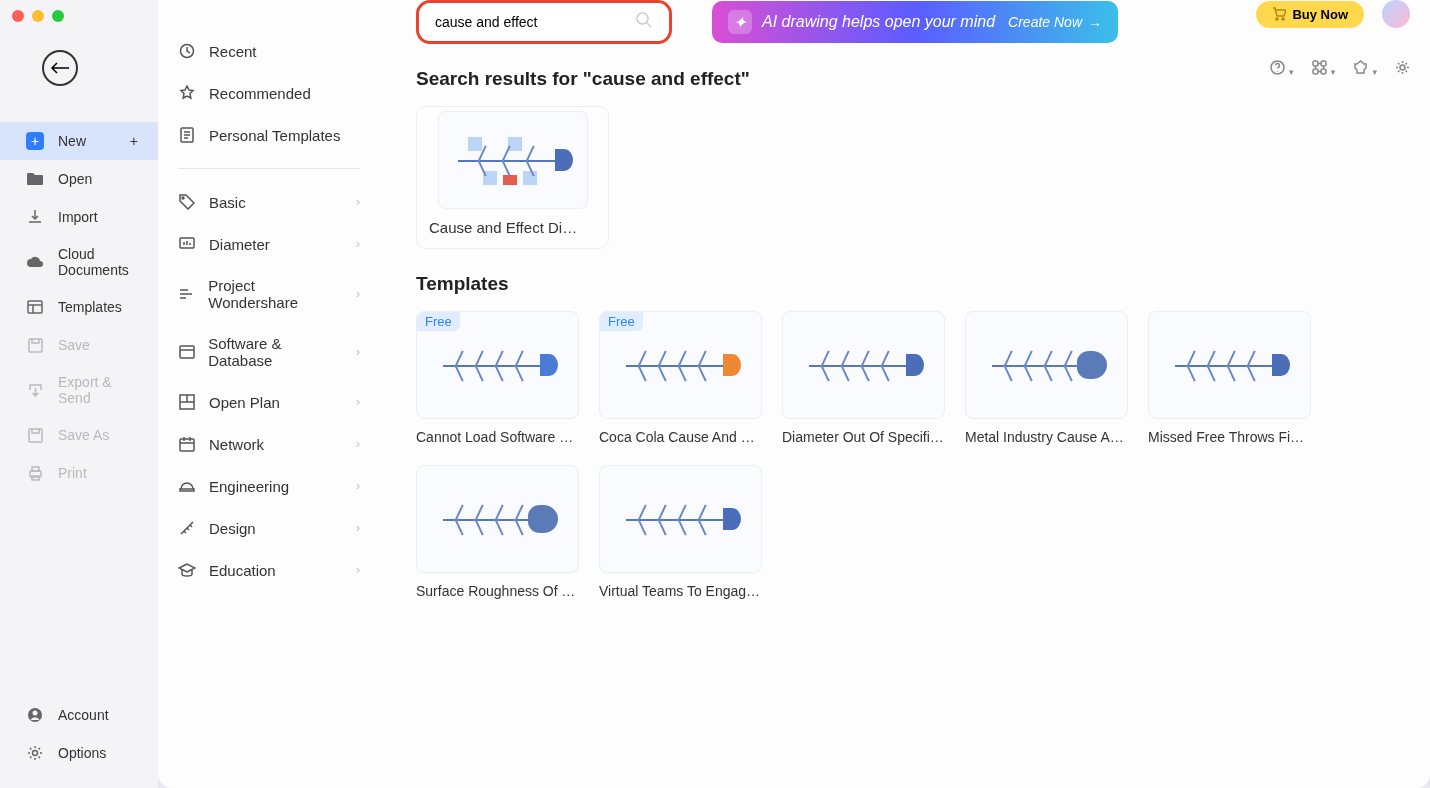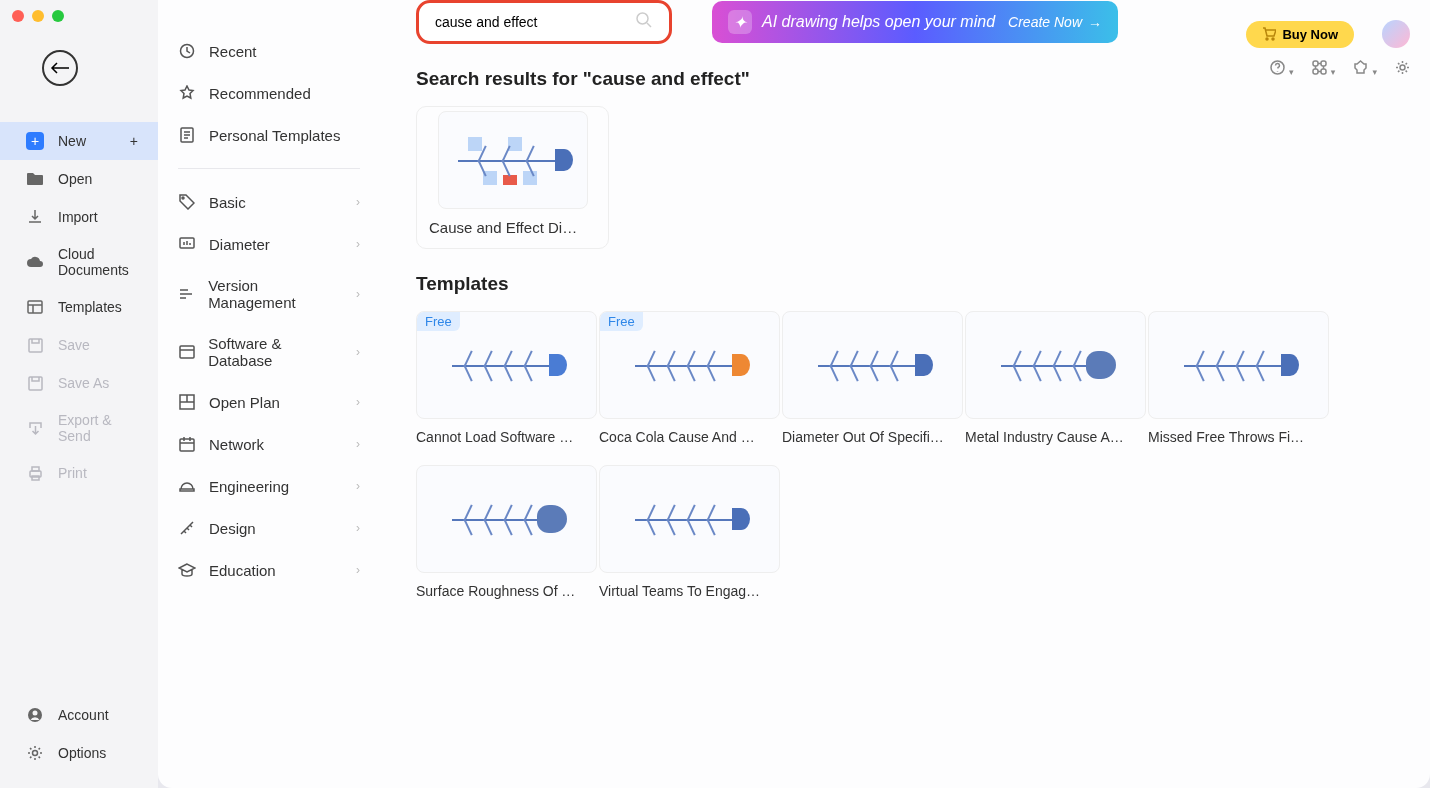--- a/index.html
+++ b/index.html
@@ -24,39 +24,39 @@
     
     .cat-nav { width: 222px; background: #fdfdfe; padding: 30px 0; border-radius: 0 0 0 14px;}
     .cat-item { display: flex; align-items: center; padding: 12px 20px; gap: 13px; cursor: pointer; font-size: 15px; color: #333; }
     .cat-item .icon { width: 18px; height: 18px; display: flex; align-items: center; justify-content: center; color: #555; }
     .cat-item .chev { margin-left: auto; color: #bbb; font-size: 12px; }
     .cat-divider { height: 1px; background: #e8e8ec; margin: 12px 20px; }
     
     
     .main { flex: 1; background: #fdfdfe; display: flex; flex-direction: column; border-radius: 0 0 14px 0; position: relative; }
     .title-bar { text-align: center; padding: 16px 0 10px; font-size: 15px; font-weight: 500; color: #333; }
-    .top-right { position: absolute; right: 20px; top: 20px; display: flex; align-items: center; gap: 28px; }
+    .top-right { position: absolute; right: 20px; top: 0; display: flex; align-items: center; gap: 18px; }
     .buy-btn { background: #ffd84d; padding: 6px 16px; border-radius: 18px; display: flex; align-items: center; gap: 6px; font-size: 13px; font-weight: 600; cursor: pointer; }
     .avatar { width: 28px; height: 28px; border-radius: 50%; background: linear-gradient(135deg, #b8d4ff, #ffb8d4); }
     .toolbar-icons { position: absolute; right: 20px; top: 60px; display: flex; gap: 18px; color: #888; }
     .toolbar-icons .ti { cursor: pointer; font-size: 15px; }
     
     .search-row { display: flex; align-items: center; gap: 40px; padding: 0 36px; }
     .search-box { width: 256px; height: 44px; border: 3px solid #e8432e; border-radius: 14px; display: flex; align-items: center; padding: 0 16px; background: #fff; }
     .search-box input { border: none; outline: none; flex: 1; font-size: 14px; }
     .search-icon { color: #ccc; }
     .ai-banner { flex: 0 0 auto; width: 406px; height: 42px; border-radius: 10px; background: linear-gradient(90deg, #d94fd4, #5b5cff, #3bbfe9); display: flex; align-items: center; padding: 0 16px; gap: 10px; color: white; font-style: italic; font-weight: 500; cursor: pointer; }
     .ai-banner .ai-icon { width: 24px; height: 24px; background: rgba(255,255,255,0.25); border-radius: 6px; display: flex; align-items: center; justify-content: center; }
     .ai-banner .create { margin-left: auto; display: flex; align-items: center; gap: 6px; font-size: 14px; }
     
     .content { padding: 0 36px 20px; overflow-y: auto; flex: 1; }
     .content h2 { font-size: 19px; font-weight: 700; margin: 24px 0 16px; color: #222; }
     .cards { display: flex; flex-wrap: wrap; gap: 20px; }
     .card { width: 163px; cursor: pointer; }
-    .card-thumb { width: 181px; height: 108px; background: #fafbfe; border: 1px solid #eee; border-radius: 8px; position: relative; display: flex; align-items: center; justify-content: center; overflow: hidden; }
+    .card-thumb { width: 163px; height: 108px; background: #fafbfe; border: 1px solid #eee; border-radius: 8px; position: relative; display: flex; align-items: center; justify-content: center; overflow: hidden; }
     .card-label { font-size: 14px; color: #333; margin-top: 10px; white-space: nowrap; overflow: hidden; text-overflow: ellipsis; }
     .result-card { width: 193px; border: 1px solid #eee; border-radius: 10px; padding-bottom: 12px; cursor: pointer; }
     .result-card .card-thumb { margin: 4px auto 0; width: 150px; height: 98px; }
     .result-card .card-label { padding: 0 12px; font-size: 15px; }
     .free-tag { position: absolute; top: 0; left: 0; color: #2f87e8; font-size: 13px; font-weight: 500; background: rgba(220,235,255,0.9); padding: 2px 8px; border-radius: 6px 0 6px 0; }
     
     
     .fish { position: relative; width: 120px; height: 50px; }
     .fish-spine { position: absolute; top: 50%; left: 5px; right: 12px; height: 2px; background: #5577bb; }
     .fish-head { position: absolute; right: 0; top: 50%; transform: translateY(-50%); width: 18px; height: 22px; background: #4a6fb8; border-radius: 0 50% 50% 0; }
@@ -127,33 +127,33 @@
         <svg width="15" height="15" class="svg-ico" viewBox="0 0 15 15">
           <rect x="1" y="1" width="13" height="13" rx="1"></rect>
           <path d="M4 1v4h7V1"></path>
         </svg>
       </span>
     <span>Save</span>
   </div>
   <div class="nav-item disabled">
     <span class="icon">
         <svg width="15" height="15" class="svg-ico" viewBox="0 0 15 15">
+          <path d="M2 7V2h11v5M7.5 5v8m-3-3 3 3 3-3"></path>
+        </svg>
+      </span>
+    <span>Export &amp; Send</span>
+  </div>
+  <div class="nav-item disabled">
+    <span class="icon">
+        <svg width="15" height="15" class="svg-ico" viewBox="0 0 15 15">
           <rect x="1" y="1" width="13" height="13" rx="1"></rect>
           <path d="M4 1v4h7V1"></path>
         </svg>
       </span>
     <span>Save As</span>
-  </div>
-  <div class="nav-item disabled">
-    <span class="icon">
-        <svg width="15" height="15" class="svg-ico" viewBox="0 0 15 15">
-          <path d="M2 7V2h11v5M7.5 5v8m-3-3 3 3 3-3"></path>
-        </svg>
-      </span>
-    <span>Export &amp; Send</span>
   </div>
   <div class="nav-item disabled">
     <span class="icon">
         <svg width="15" height="15" class="svg-ico" viewBox="0 0 15 15">
           <rect x="2" y="5" width="11" height="6" rx="1"></rect>
           <rect x="4" y="1" width="7" height="4"></rect>
           <rect x="4" y="10" width="7" height="4"></rect>
         </svg>
       </span>
     <span>Print</span>
@@ -229,21 +229,21 @@
       </span>
     <span>Diameter</span>
     <span class="chev">›</span>
   </div>
   <div class="cat-item">
     <span class="icon">
         <svg width="16" height="14" class="svg-ico" viewBox="0 0 16 14">
           <path d="M1 3h8M1 7h12M1 11h6"></path>
         </svg>
       </span>
-    <span>Version Management</span>
+    <span>Project Wondershare</span>
     <span class="chev">›</span>
   </div>
   <div class="cat-item">
     <span class="icon">
         <svg width="16" height="14" class="svg-ico" viewBox="0 0 16 14">
           <rect x="1" y="1" width="14" height="12" rx="1"></rect>
           <path d="M1 5h14"></path>
         </svg>
       </span>
     <span>Software &amp; Database</span>

